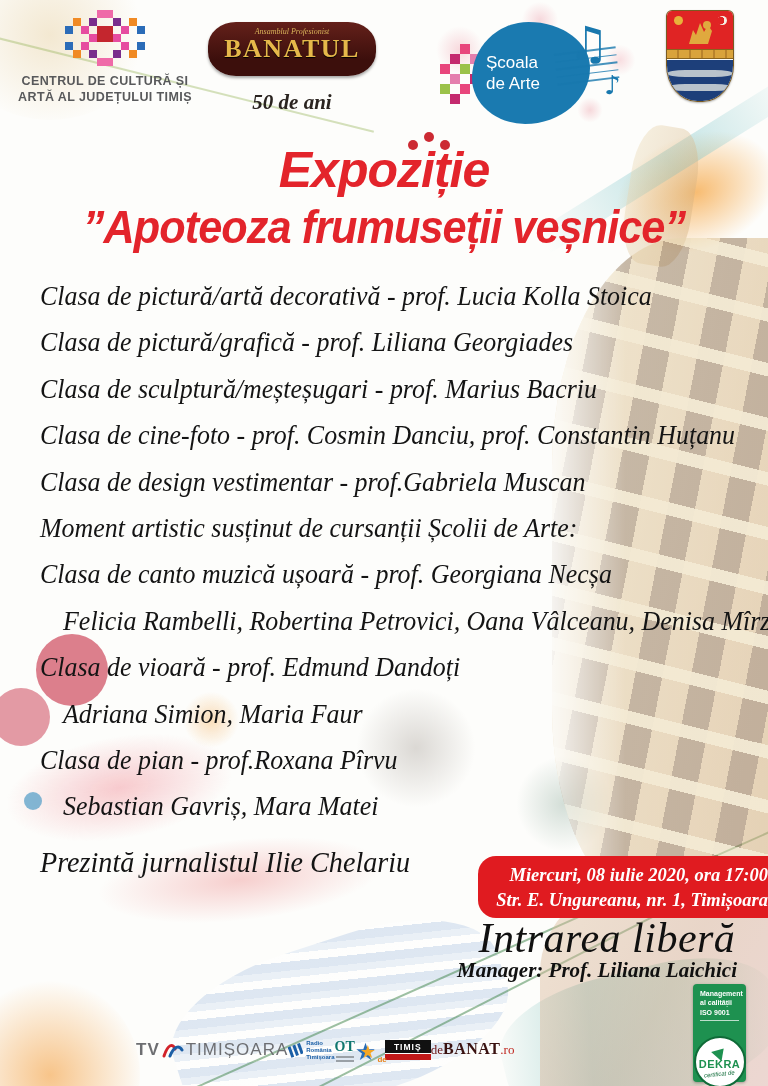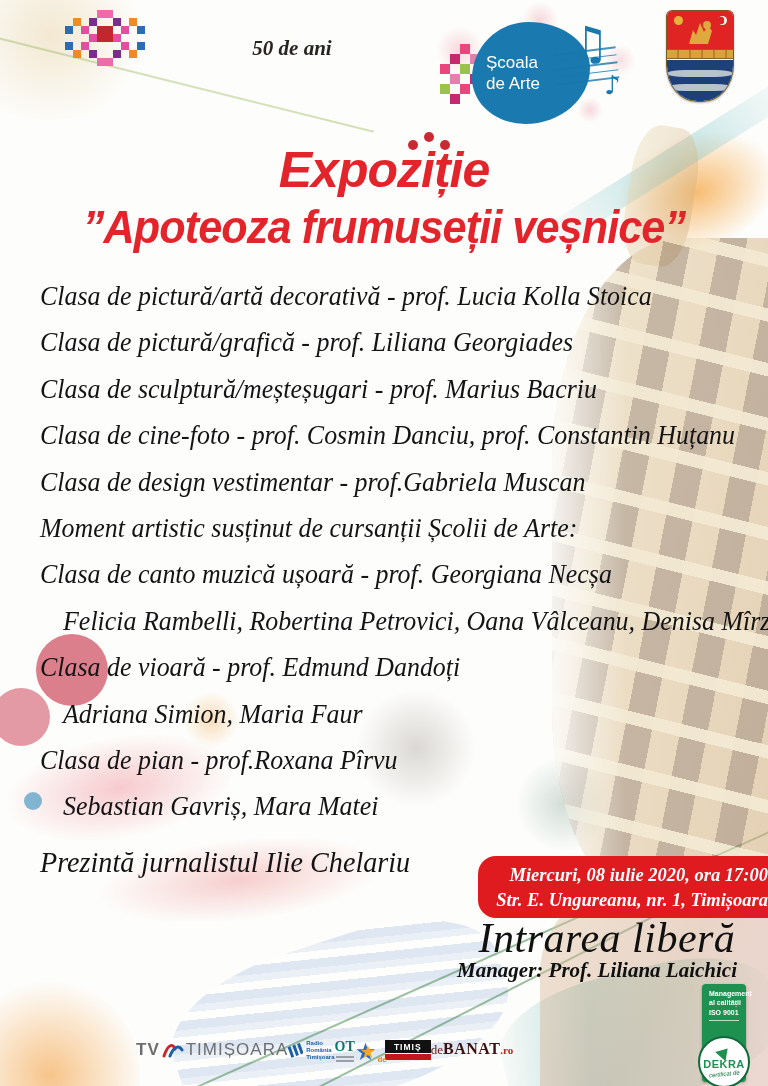--- a/index.html
+++ b/index.html
@@ -138,24 +138,24 @@
   .star-logo{position:relative;width:30px;height:26px;}
   .star-blue{position:absolute;left:0;top:-2px;font-size:24px;color:#2a6db5;}
   .star-orange{position:absolute;left:5px;top:1px;font-size:18px;color:#f5a623;}
   .star-de{position:absolute;right:-2px;bottom:2px;font-family:"Liberation Sans",sans-serif;font-size:8px;font-weight:bold;color:#e8821a;}
   .timis-press{width:46px;text-align:center;font-family:"Liberation Sans",sans-serif;}
   .timis-top{background:#111;color:#fff;font-size:8.5px;font-weight:bold;letter-spacing:1px;padding:2px 0 1px;}
   .timis-red{height:7px;background:#c01818;border-top:1px solid #fff;}
   .debanat{font-family:"Liberation Serif",serif;white-space:nowrap;}
   .debanat-de{font-size:13px;color:#6b1414;}
   .debanat-banat{font-size:16px;font-weight:bold;color:#3a1210;letter-spacing:.5px;}
-  .debanat-ro{font-size:11px;font-weight:bold;color:#c0261f;}
-
-  
-  .dekra{position:absolute;right:22px;top:984px;width:44px;height:98px;background:#1e9150;border-radius:4px;
+  .debanat-ro{font-size:13px;font-weight:normal;color:#c0261f;}
+
+  
+  .dekra{position:absolute;right:22px;top:984px;width:53px;height:98px;background:#1e9150;border-radius:4px;
     text-align:center;box-shadow:0 1px 3px rgba(0,0,0,.3);}
   .dekra-txt{padding-top:5px;font-family:"Liberation Sans",sans-serif;font-size:7px;font-weight:bold;color:#fff;line-height:1.35;text-align:left;padding-left:7px;}
   .dekra-rule{margin:3px 7px 0;height:1px;background:rgba(255,255,255,.7);}
   .dekra-seal{position:absolute;left:50%;bottom:-6px;transform:translateX(-50%);width:52px;height:52px;border-radius:50%;
     background:#fff;border:2px solid #0f6b38;display:flex;flex-direction:column;align-items:center;justify-content:center;}
   .dekra-arrow{width:0;height:0;border-left:7px solid transparent;border-right:7px solid transparent;border-bottom:11px solid #1e9150;transform:rotate(42deg);margin-bottom:1px;}
   .dekra-brand{font-family:"Liberation Sans",sans-serif;font-size:11px;font-weight:bold;color:#1e9150;letter-spacing:.5px;line-height:1;}
   .dekra-cert{font-family:"Liberation Sans",sans-serif;font-size:6px;color:#0f6b38;font-style:italic;transform:rotate(-6deg);margin-top:1px;}
 </style>
 </head>
@@ -210,23 +210,31 @@
           <rect x="42" y="21" width="7" height="7" fill="#e64ca0"></rect>
         <rect x="28" y="14" width="14" height="14" fill="#c4262e"></rect>
         <rect x="28" y="0" width="14" height="7" fill="#ef6aa8"></rect>
           <rect x="28" y="42" width="14" height="7" fill="#ef6aa8"></rect>
         <rect x="21" y="7" width="7" height="7" fill="#7a2d8c"></rect>
           <rect x="42" y="7" width="7" height="7" fill="#7a2d8c"></rect>
         <rect x="21" y="35" width="7" height="7" fill="#7a2d8c"></rect>
           <rect x="42" y="35" width="7" height="7" fill="#7a2d8c"></rect>
       </g>
     </svg>
+    <div class="ccajt-text">
+      <div>CENTRUL DE CULTURĂ ȘI</div>
+      <div>ARTĂ AL JUDEȚULUI TIMIȘ</div>
+    </div>
   </div>
 
   <div class="hdr-block banatul">
+    <div class="ribbon">
+      <div class="ribbon-top">Ansamblul Profesionist</div>
+      <div class="ribbon-name">BANATUL</div>
+    </div>
     <div class="banatul-anniv">50 de ani</div>
   </div>
 
   <div class="hdr-block scoala">
     <svg class="scoala-pixels" width="44" height="66" viewBox="0 0 44 66">
       <rect x="22" y="0" width="10" height="10" fill="#e8467c"></rect>
       <rect x="12" y="10" width="10" height="10" fill="#c42a6e"></rect>
       <rect x="32" y="10" width="10" height="10" fill="#e47fae"></rect>
       <rect x="2" y="20" width="10" height="10" fill="#e8467c"></rect>
       <rect x="22" y="20" width="10" height="10" fill="#9bc24a"></rect>

